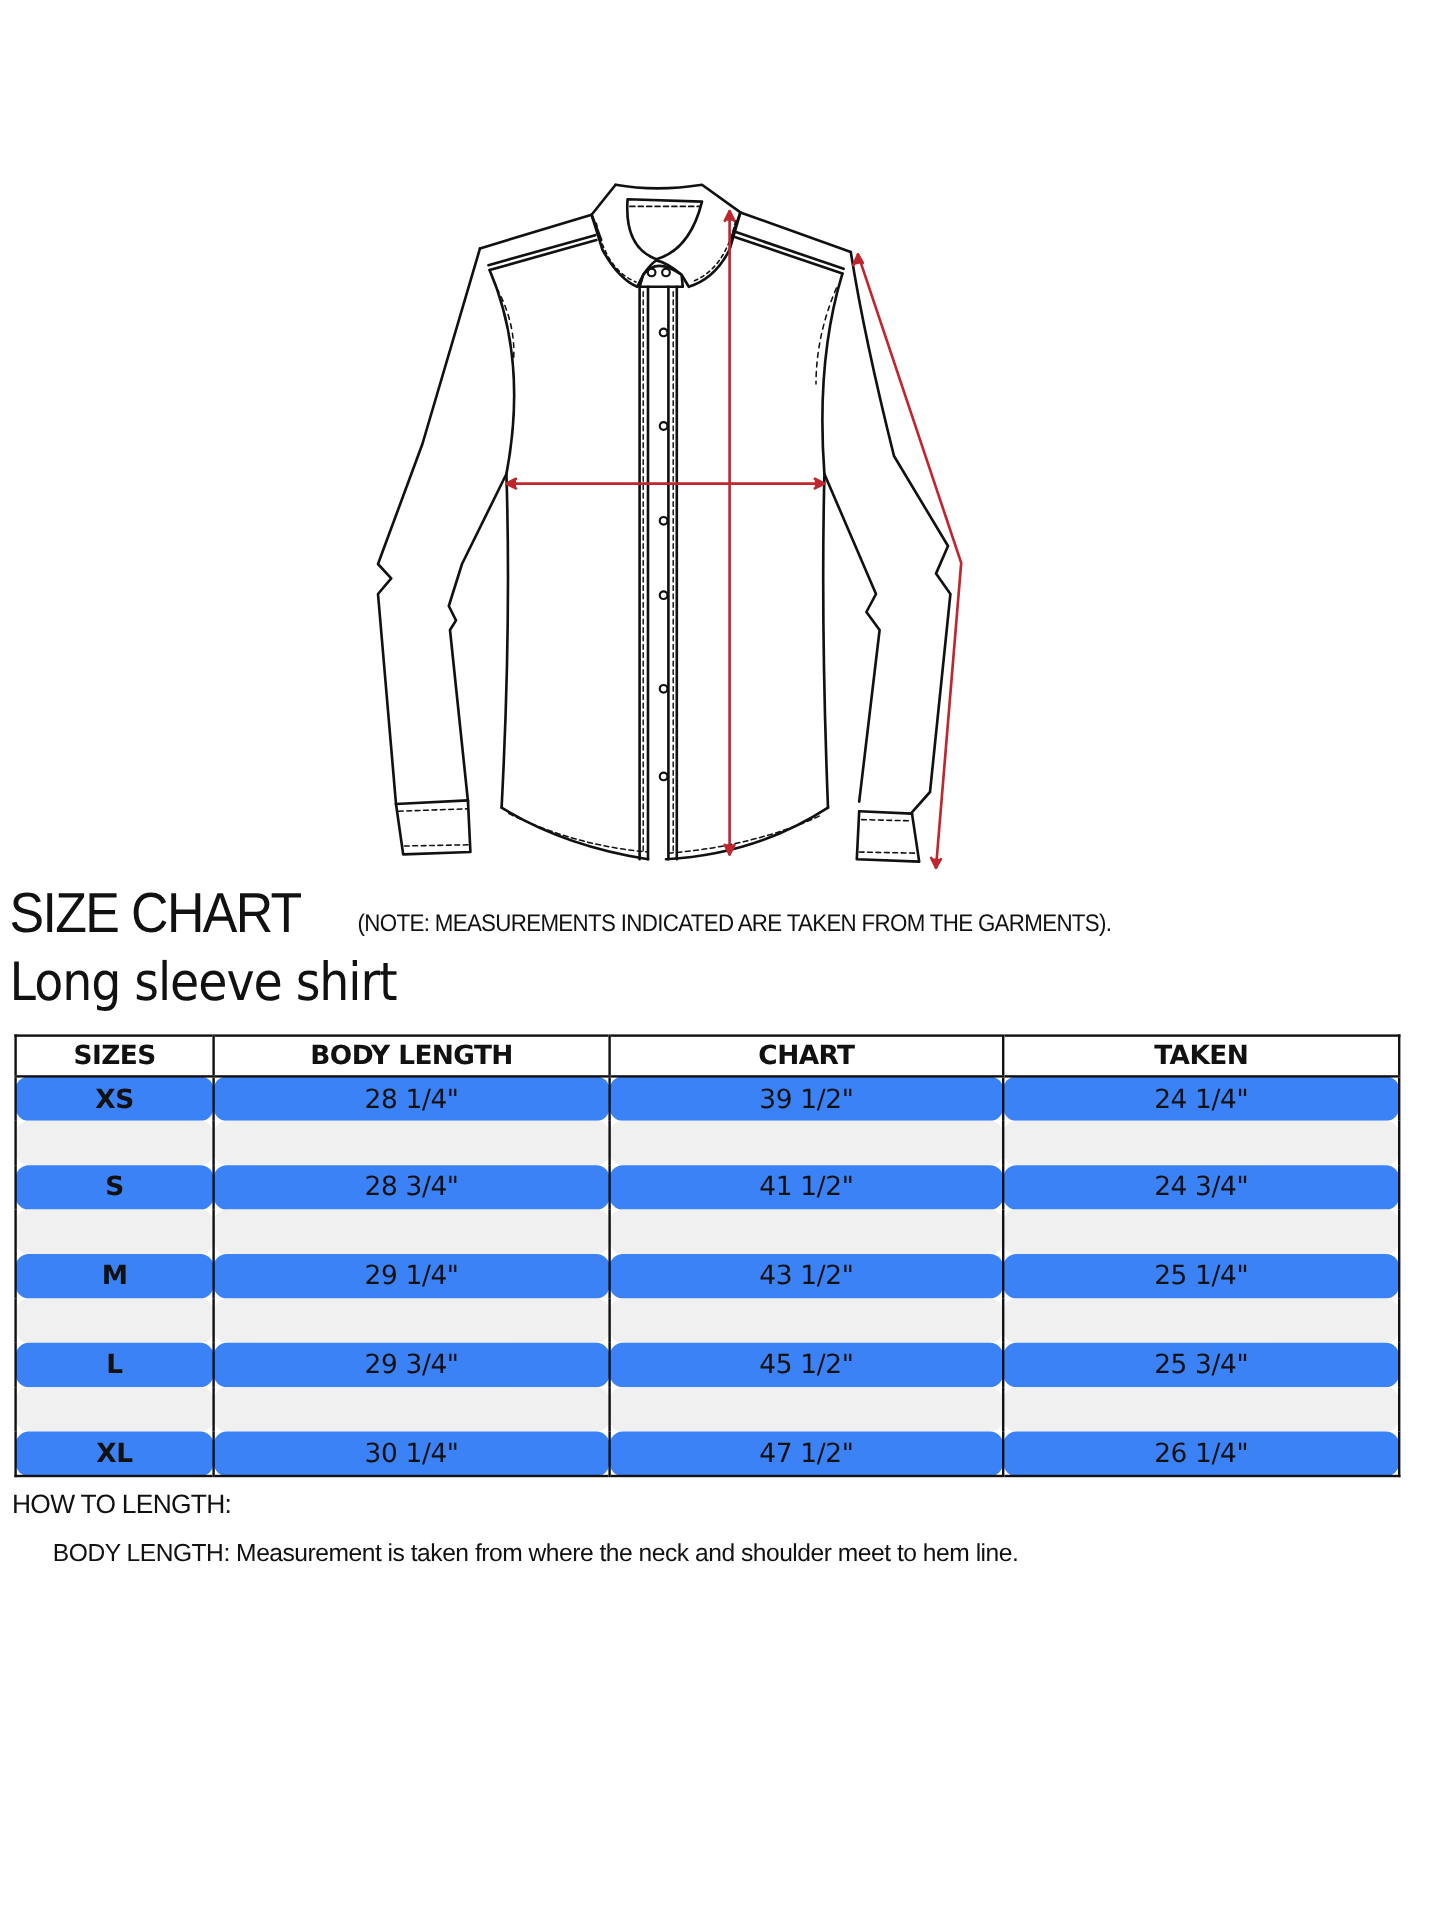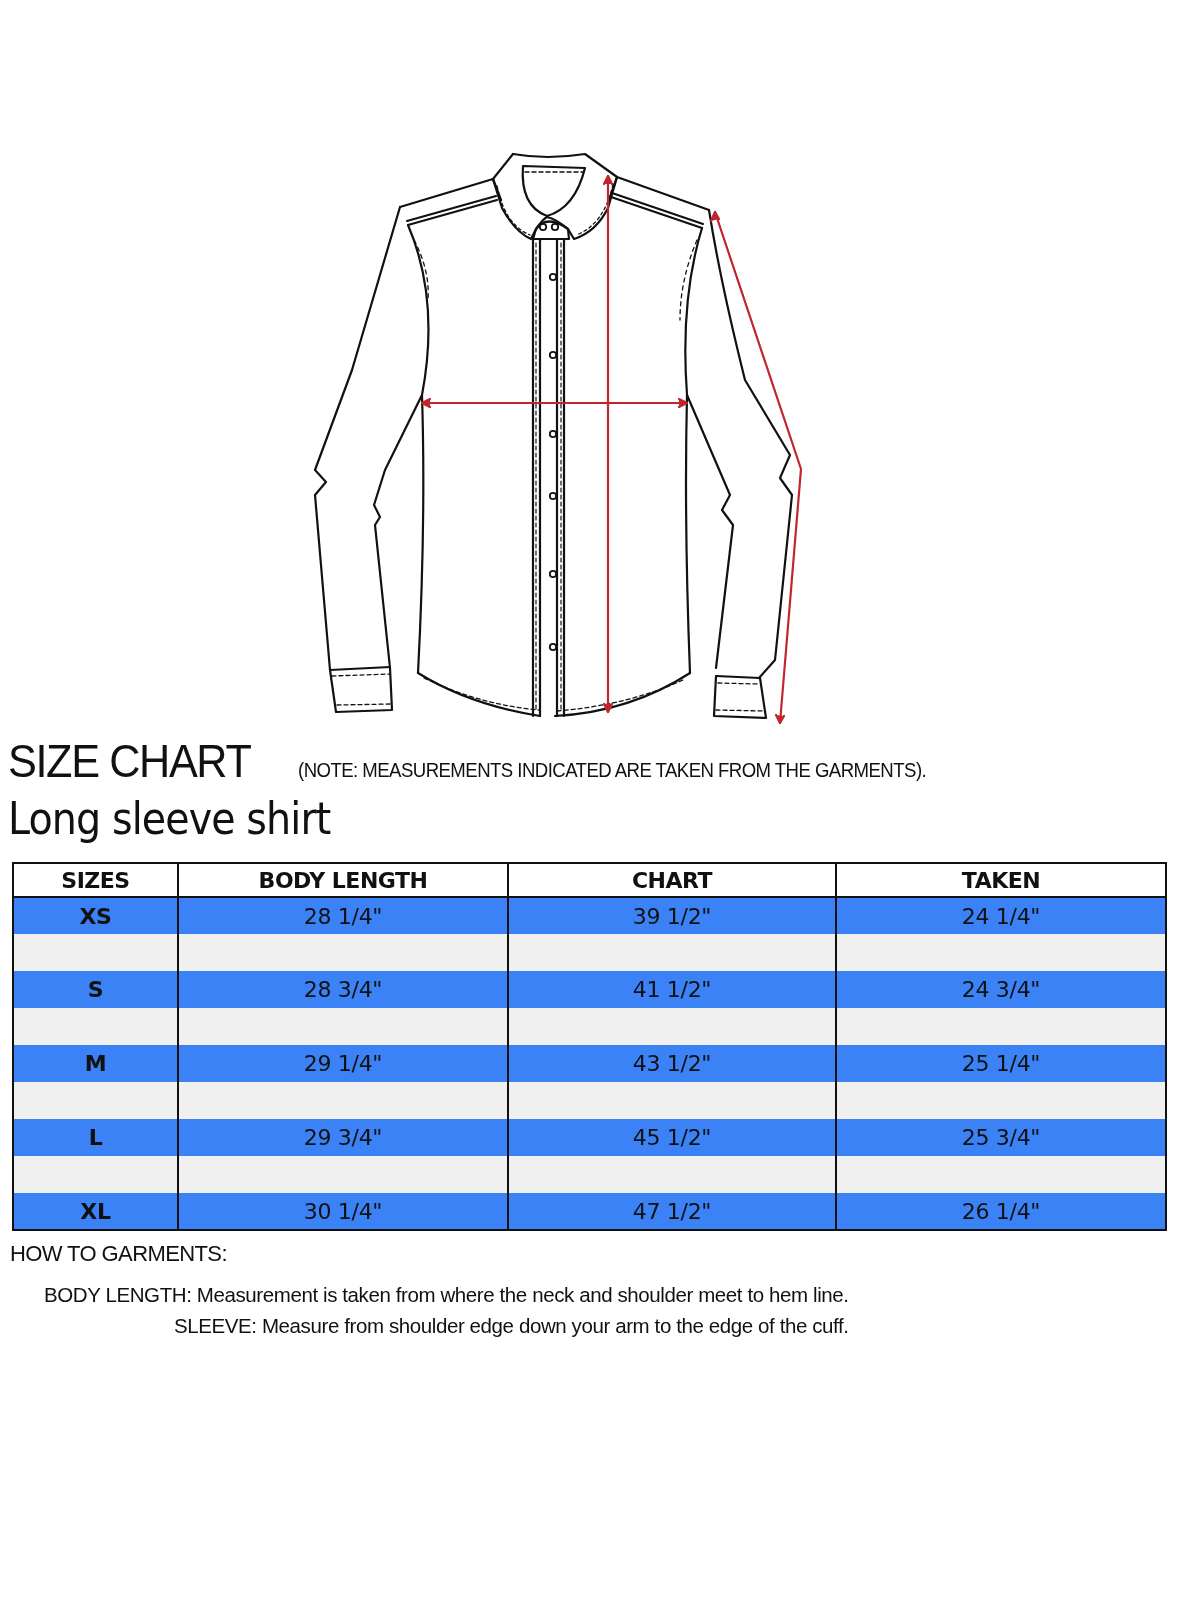--- a/index.html
+++ b/index.html
@@ -27,21 +27,21 @@
     transform: scaleX(0.9); transform-origin: left top;
   }
 
   .size-table {
     position: absolute; left: 12px; top: 862px;
     width: 1155px; border-collapse: collapse;
     border: 2.5px solid #111;
   }
   .size-table th, .size-table td {
     text-align: center; font-family: "DejaVu Sans", sans-serif;
-    border-left: 2px solid #111; padding: 0;
+    border-left: 2px solid #111; padding: 0; border-radius: 11px;
   }
   .size-table th:first-child, .size-table td:first-child { border-left: none; }
   .size-table th {
     height: 34px; font-size: 22px; font-weight: bold;
     border-bottom: 2.5px solid #111; letter-spacing: -0.5px;
     transform-origin: center;
   }
   .size-table td { height: 37px; font-size: 22px; letter-spacing: -0.3px; }
   .size-table td.size-cell { font-weight: bold; }
   .size-table tr.spacer td { background: #f0f0f0; }
@@ -222,17 +222,16 @@
       </tr>
     <tr class="data-row">
       <td class="size-cell">XL</td>
       <td>30 1/4"</td>
       <td>47 1/2"</td>
       <td>26 1/4"</td>
     </tr>
   </tbody>
 </table>
 
-<div class="how-title">HOW TO GARMENTS:</div>
+<div class="how-title">HOW TO LENGTH:</div>
 <div class="how-list">
   <div class="how-item">BODY LENGTH: Measurement is taken from where the neck and shoulder meet to hem line.</div>
-  <div class="how-item">SLEEVE: Measure from shoulder edge down your arm to the edge of the cuff.</div>
 </div>
 
 </body></html>

